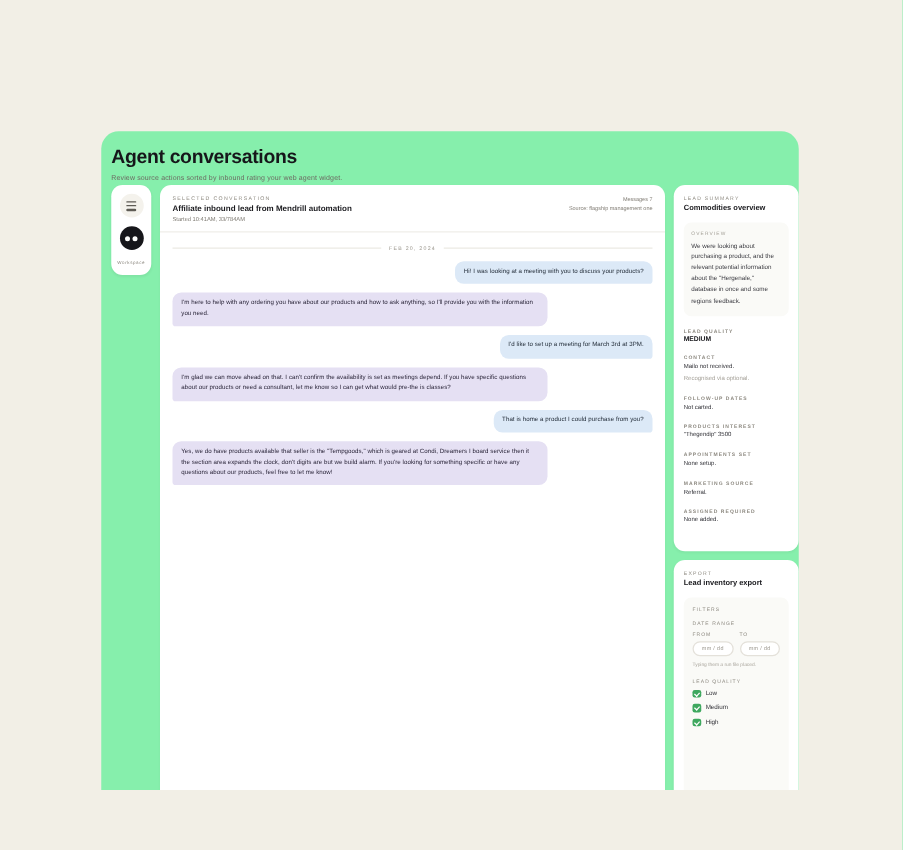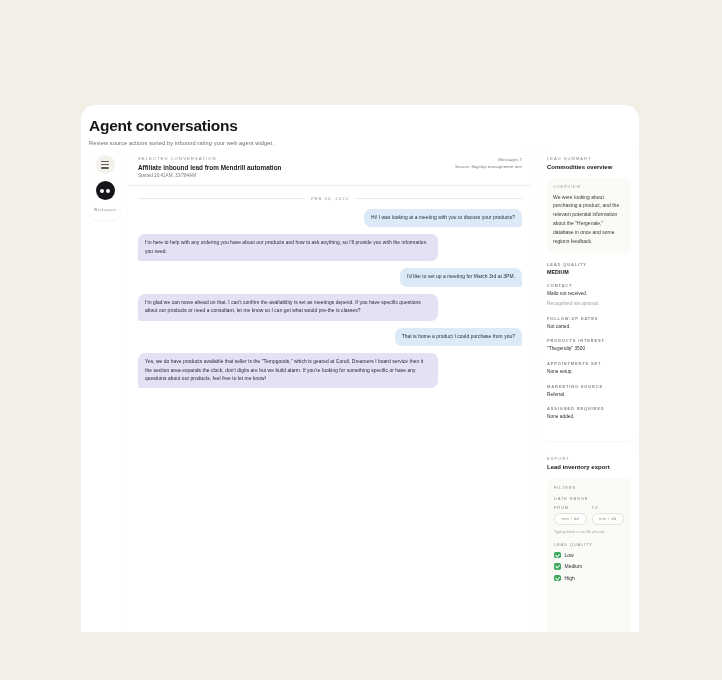--- a/index.html
+++ b/index.html
@@ -16,21 +16,21 @@
     -webkit-font-smoothing: antialiased;
   }
 
   
   #app-card {
     position: absolute;
     left: 81px;
     top: 105px;
     width: 558px;
     height: 527px;
-    background: #ffffff;
+    background: #86efac;
     border-radius: 14px 14px 0 0;
     overflow: hidden;
   }
 
   
   #page-header {
     padding: 12px 0 0 8px;
   }
   #page-title {
     font-size: 15.5px;

